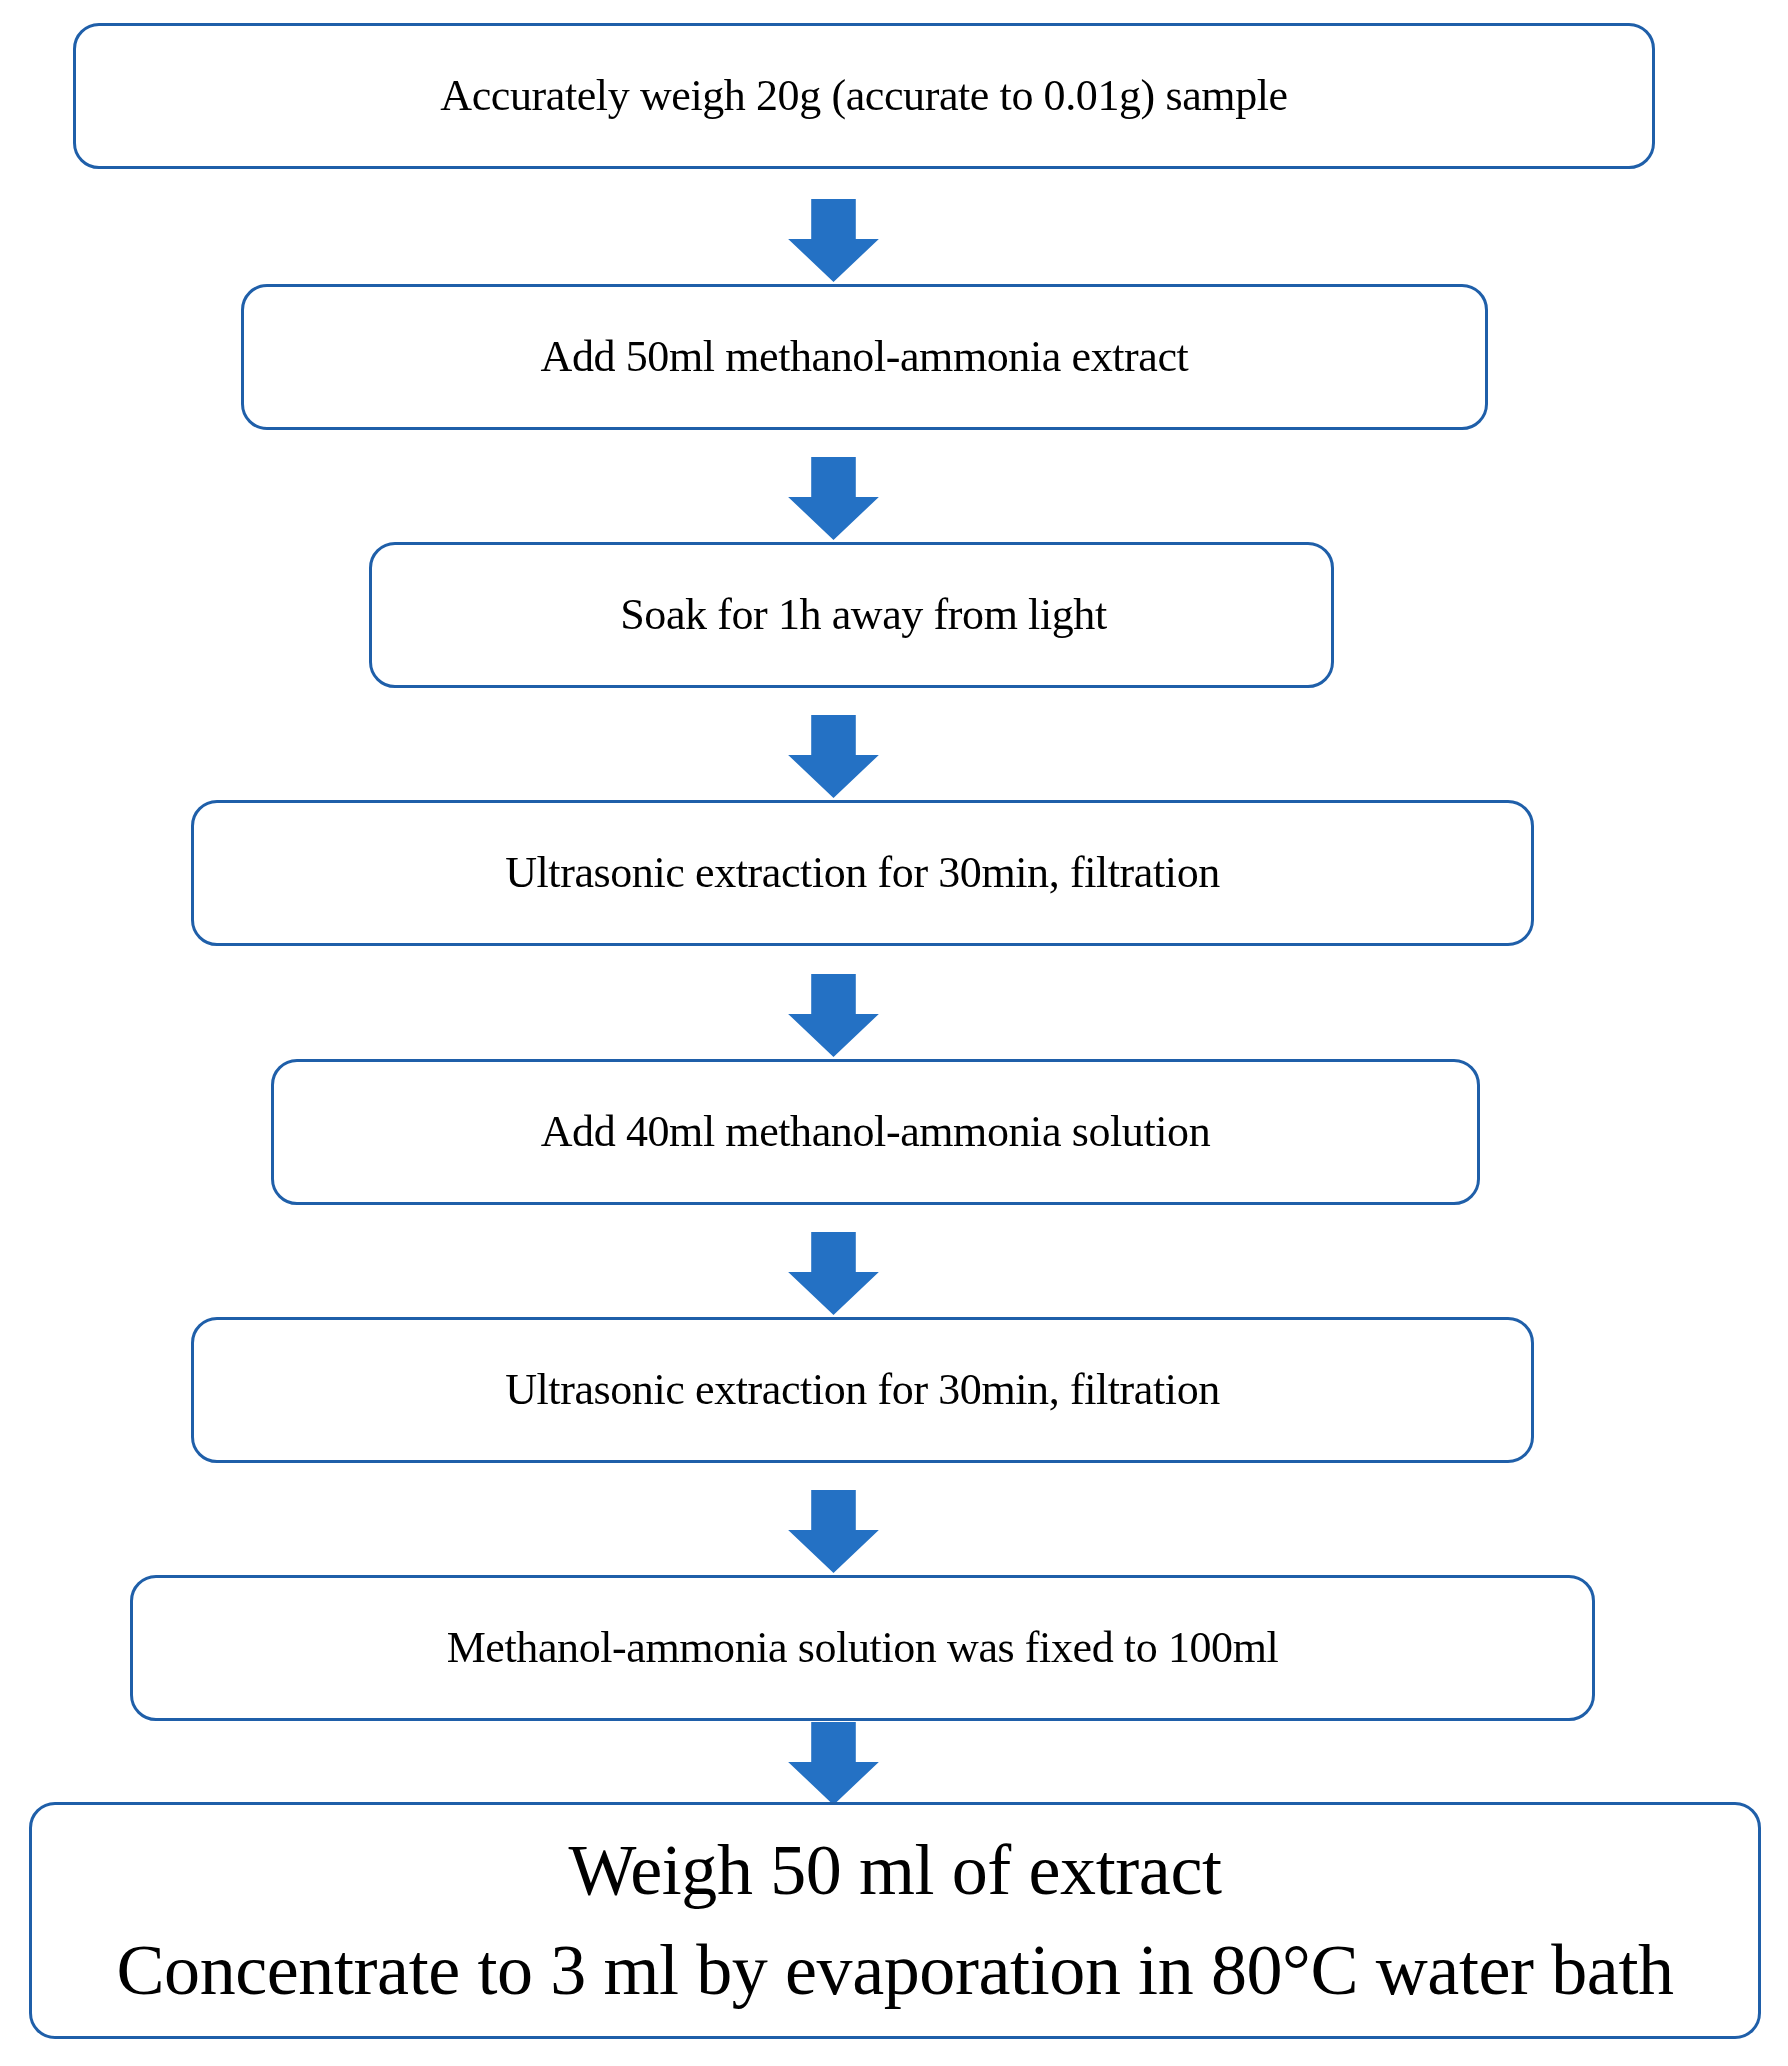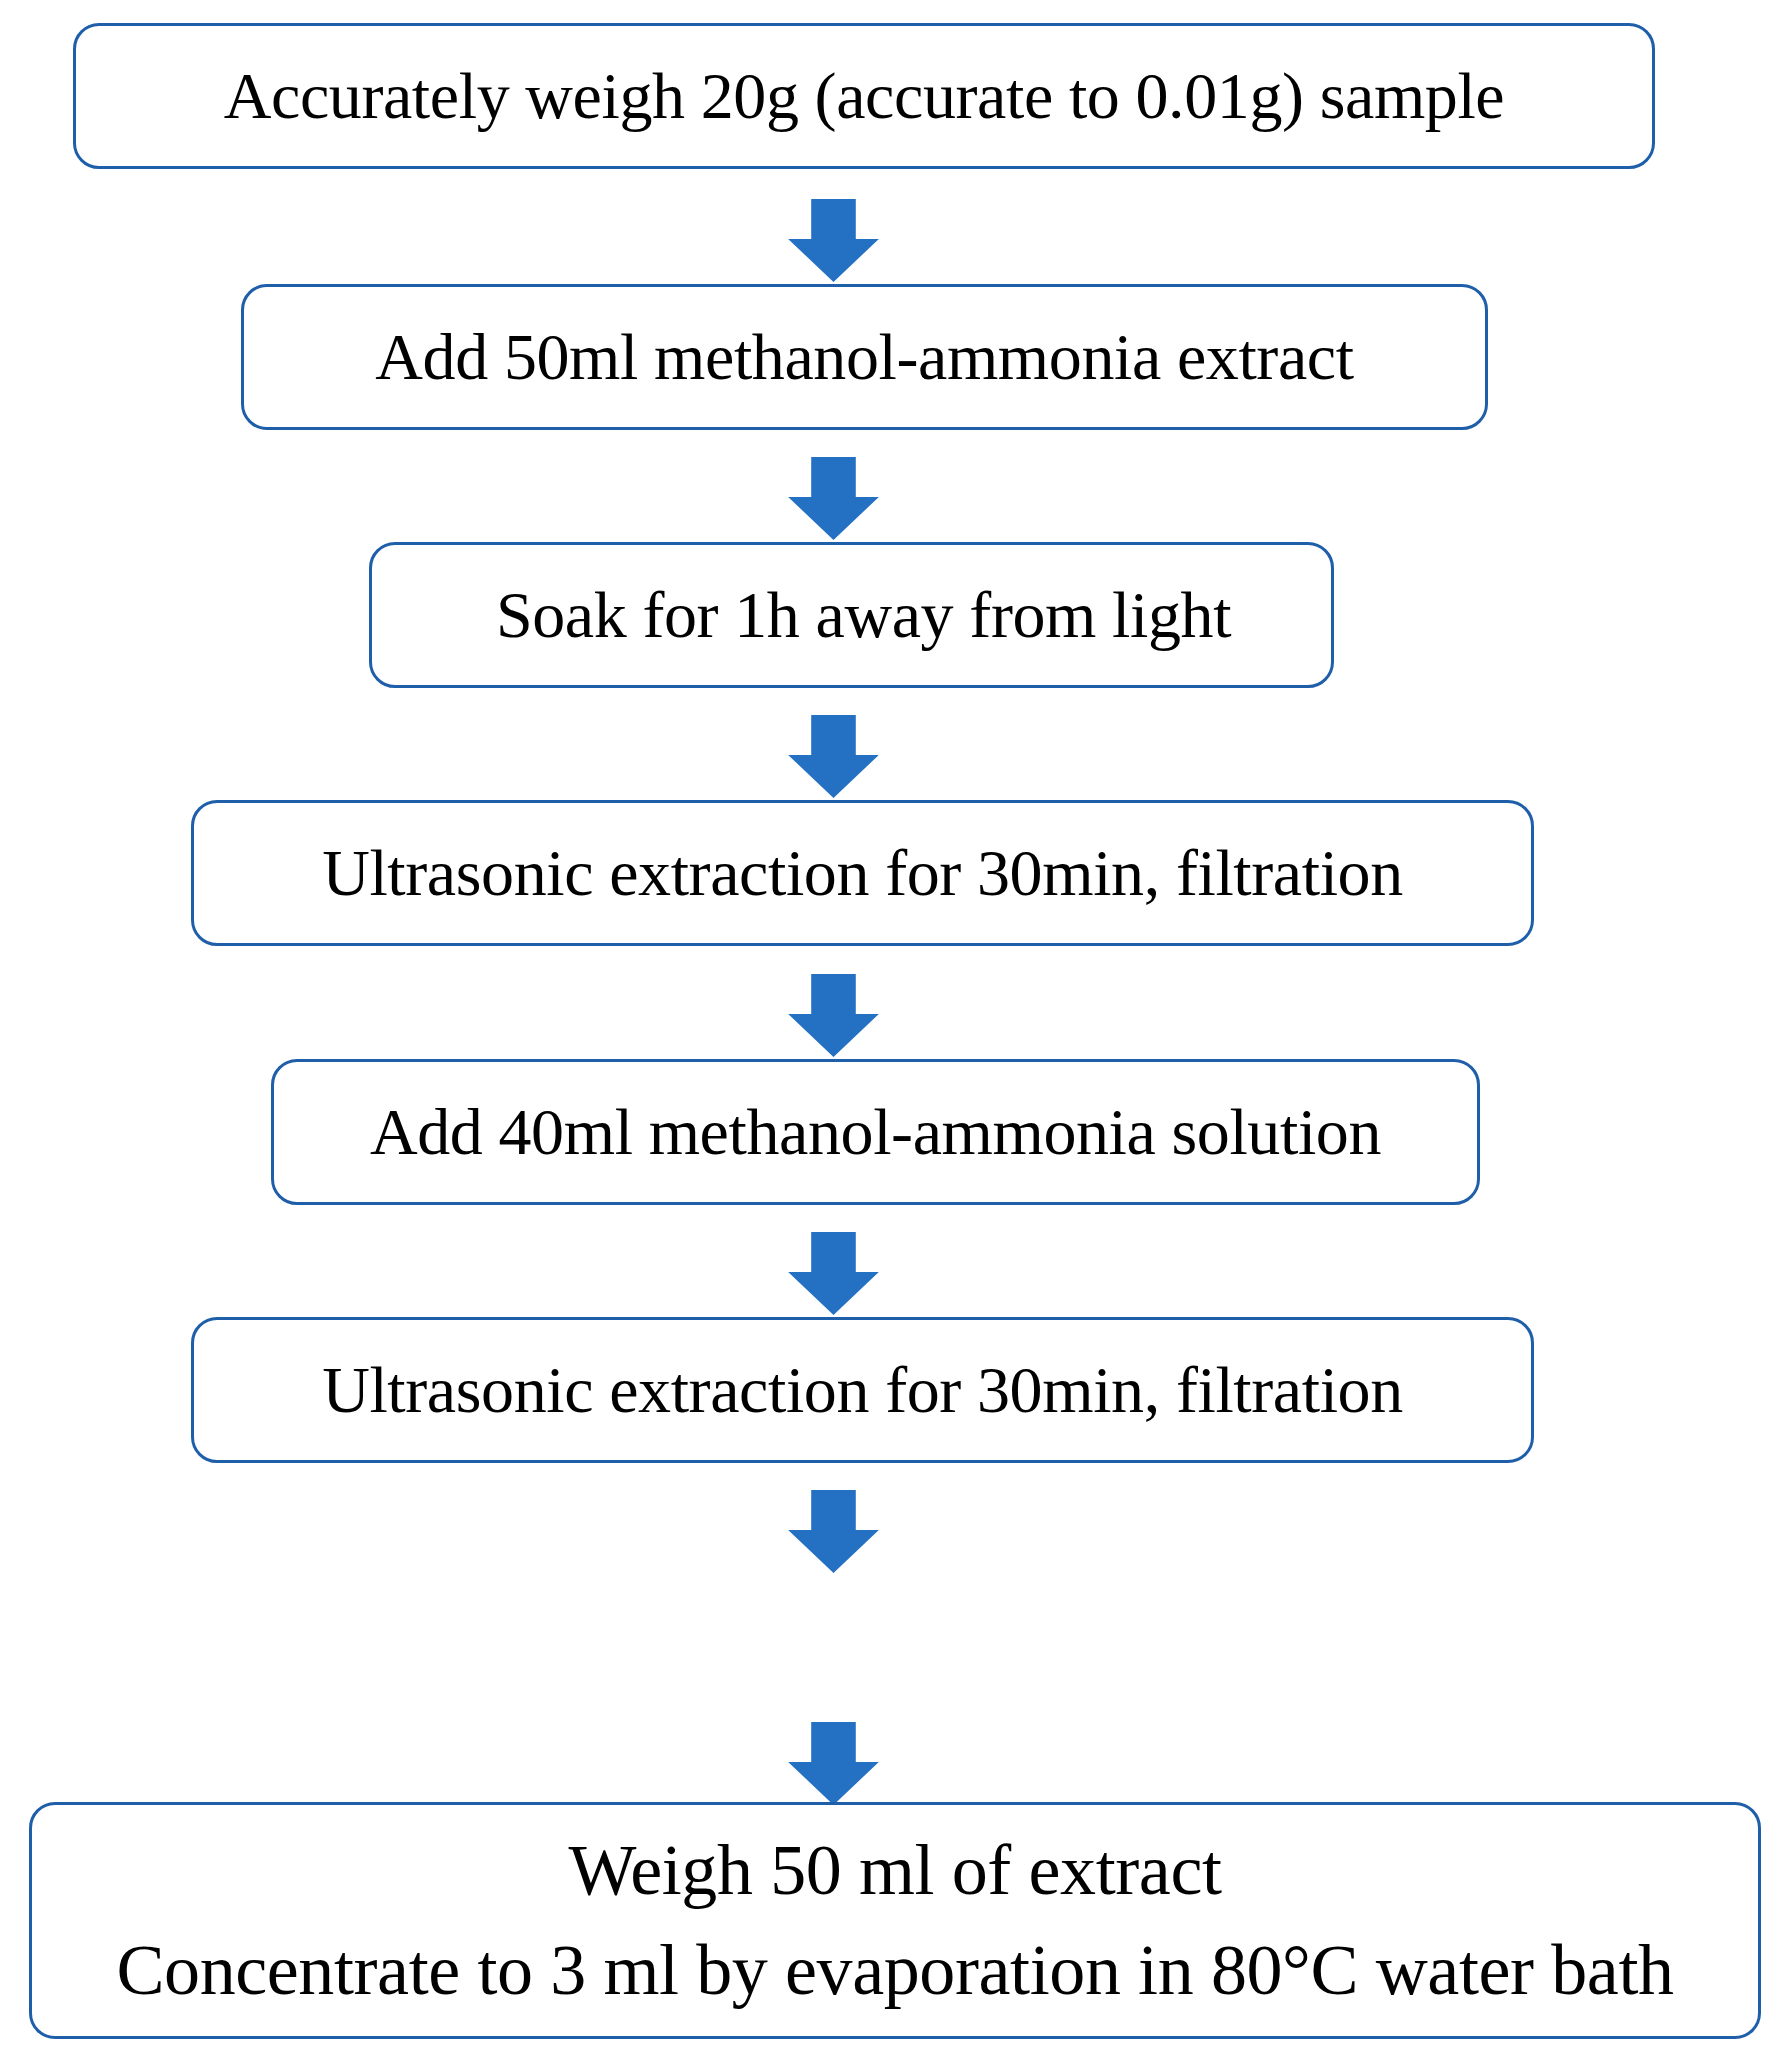--- a/index.html
+++ b/index.html
@@ -28,21 +28,21 @@
     background: #ffffff;
     border: 3.1px solid #1F5FA9;
     border-radius: 26px;
     display: flex;
     flex-direction: column;
     align-items: center;
     justify-content: center;
     text-align: center;
     color: #000000;
     font-family: "Liberation Serif", "DejaVu Serif", serif;
-    font-size: 66px;
+    font-size: 44px;
     line-height: 1.18;
     letter-spacing: -0.4px;
     white-space: nowrap;
   }
   .node .line {
     display: block;
     white-space: nowrap;
   }
 
   
@@ -131,20 +131,23 @@
   <div class="node n6">
     <span class="line">Ultrasonic extraction for 30min, filtration</span>
   </div>
 
   <div class="arrow a6">
     <svg viewBox="0 0 118 108" xmlns="http://www.w3.org/2000/svg" aria-hidden="true">
       <polygon points="30,0 88,0 88,52 118,52 59,108 0,52 30,52" fill="#2471C4"></polygon>
     </svg>
   </div>
 
+  <div class="node n7">
+    <span class="line">Methanol-ammonia solution was fixed to 100ml</span>
+  </div>
 
   <div class="arrow a7">
     <svg viewBox="0 0 118 108" xmlns="http://www.w3.org/2000/svg" aria-hidden="true">
       <polygon points="30,0 88,0 88,52 118,52 59,108 0,52 30,52" fill="#2471C4"></polygon>
     </svg>
   </div>
 
   <div class="node n8">
     <span class="line">Weigh 50 ml of extract</span>
     <span class="line">Concentrate to 3 ml by evaporation in 80°C water bath</span>

